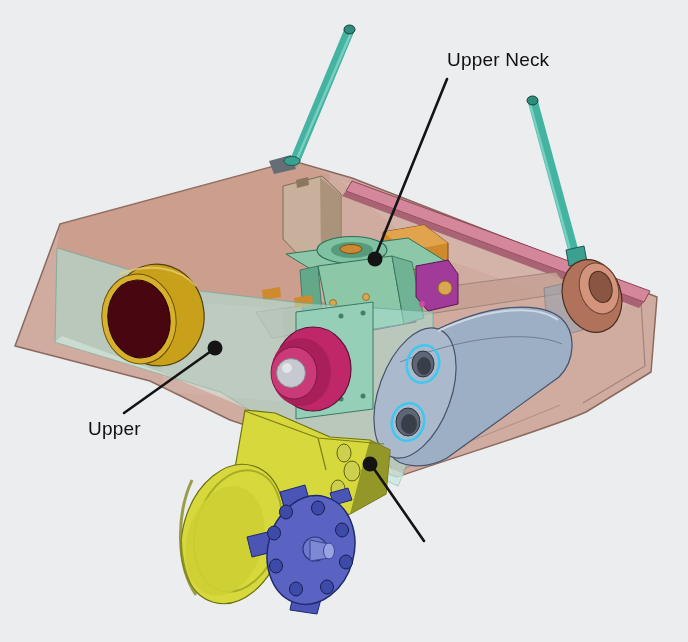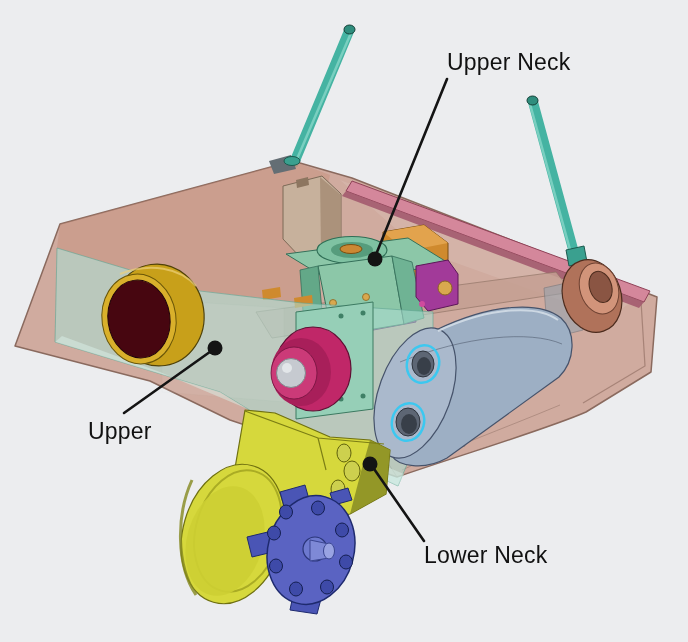--- a/index.html
+++ b/index.html
@@ -7,21 +7,21 @@
     position:relative;
     width:688px;height:642px;
     background:var(--background,#ecedef);
     overflow:hidden;
     font-family:"Liberation Sans", sans-serif;
   }
   .scene{position:absolute;left:0;top:0;}
   .label{
     position:absolute;
     color:var(--label-text,#111);
-    font-size:23px;
+    font-size:19px;
     letter-spacing:.2px;
     white-space:nowrap;
     line-height:1.1;
   }
   .label-upper{left:447px;top:50px;}
   .label-head{left:88px;top:419px;}
   .label-lower{left:424px;top:543px;}
 
   
   .f-shell{fill:var(--shell-pink);}    .s-shelledge{stroke:var(--shell-edge);}
@@ -214,14 +214,13 @@
       <circle class="f-leader" cx="375" cy="259" r="7.5"></circle>
       <line class="s-leader" x1="124" y1="413" x2="214" y2="349" stroke-width="2.6" stroke-linecap="round"></line>
       <circle class="f-leader" cx="215" cy="348" r="7.5"></circle>
       <line class="s-leader" x1="424" y1="541" x2="372" y2="466" stroke-width="2.6" stroke-linecap="round"></line>
       <circle class="f-leader" cx="370" cy="464" r="7.5"></circle>
     </g>
   </svg>
 
   <div class="label label-upper">Upper Neck</div>
   <div class="label label-head">Upper</div>
-  <div class="label label-lower">Lower Neck</div>
 </div>
 
 </body></html>

